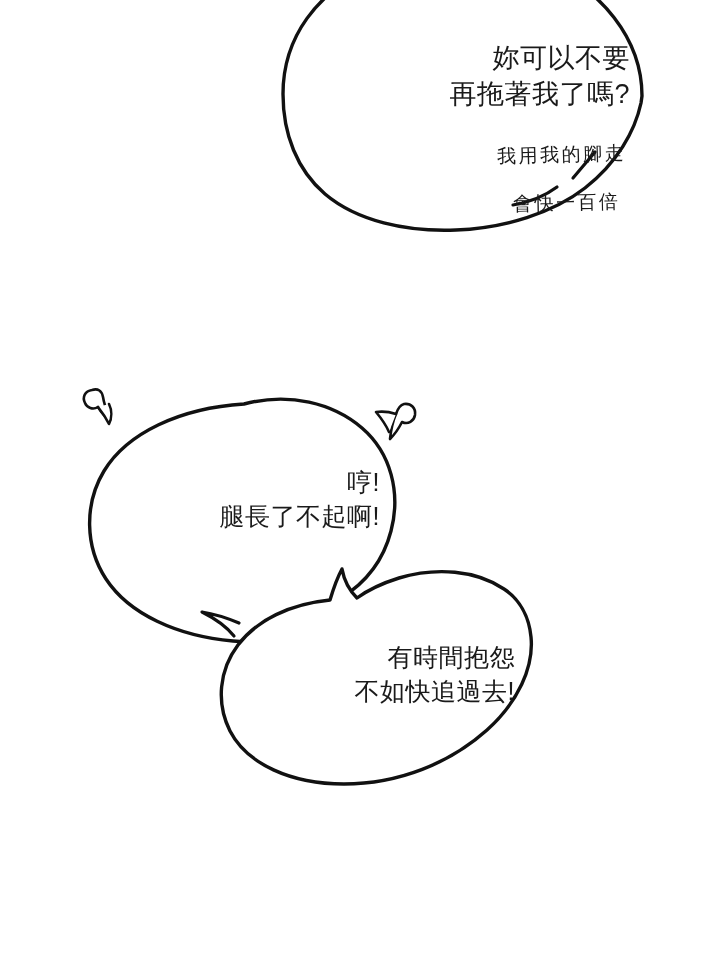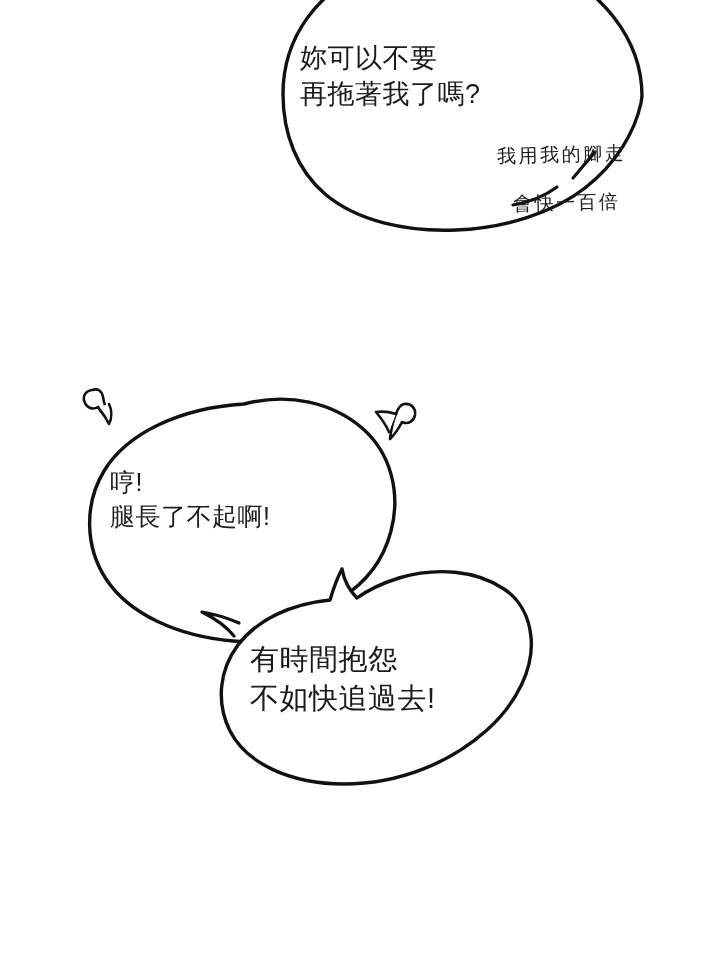--- a/index.html
+++ b/index.html
@@ -20,21 +20,21 @@
   }
   #art {
     position: absolute;
     left: 0;
     top: 0;
     width: 720px;
     height: 974px;
   }
   .bubble-text {
     position: absolute;
-    text-align: left;
+    text-align: right;
     color: #1a1a1a;
     line-height: 1.30;
     white-space: pre;
     letter-spacing: 0.5px;
     font-family: "Liberation Sans", "DejaVu Sans", sans-serif;
     font-weight: 400;
   }
   #bubble1-text {
     left: 300px;
     top: 40px;
@@ -46,21 +46,21 @@
     left: 110px;
     top: 465px;
     width: 270px;
     font-size: 25px;
     line-height: 1.36;
   }
   #bubble3-text {
     left: 250px;
     top: 640px;
     width: 265px;
-    font-size: 29px;
+    font-size: 25px;
     line-height: 1.36;
   }
   .hand-text {
     position: absolute;
     color: #1a1a1a;
     white-space: pre;
     font-family: "DejaVu Sans", "Liberation Sans", sans-serif;
     font-size: 19px;
     letter-spacing: 2.5px;
     font-weight: 400;

